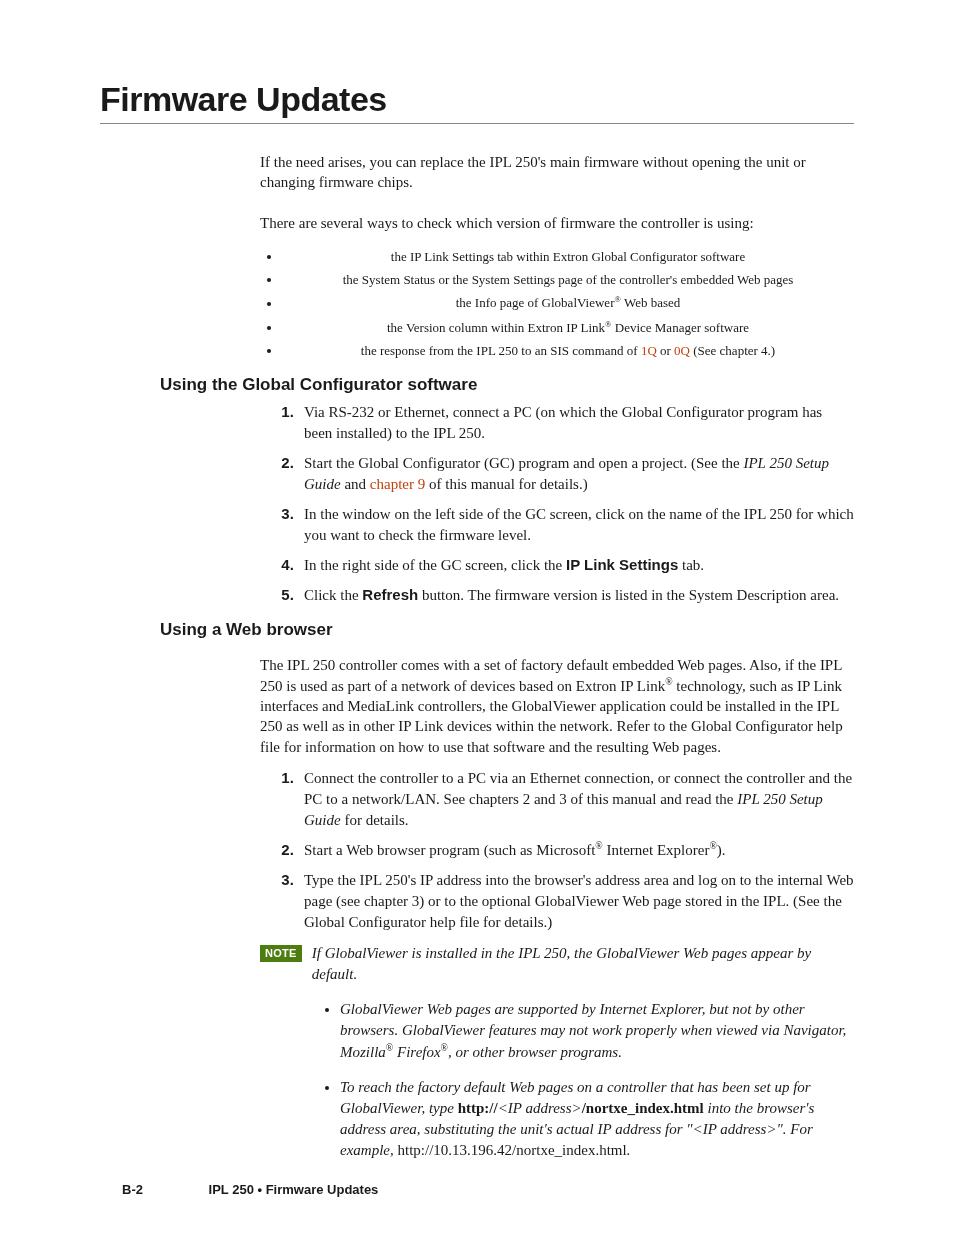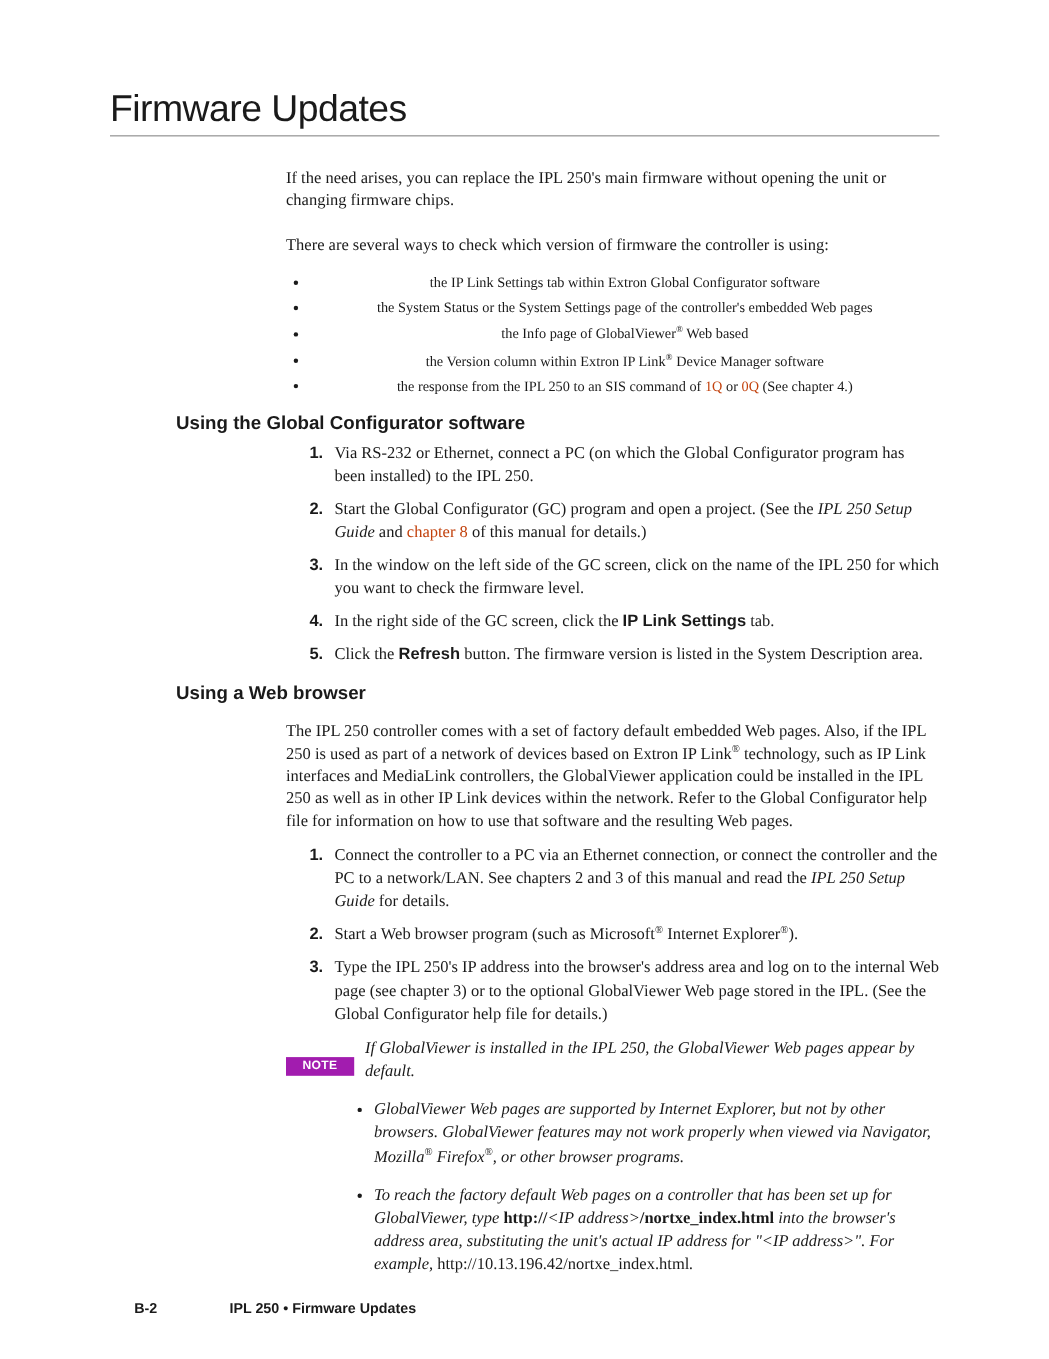--- a/index.html
+++ b/index.html
@@ -12,21 +12,21 @@
     height: 1235px;
     box-sizing: border-box;
     position: relative;
   }
   .page {
     padding: 80px 100px 0 100px;
     box-sizing: border-box;
   }
   h1 {
     font-family: "Trebuchet MS", "Verdana", sans-serif;
-    font-weight: 400;
+    font-weight: 700;
     font-size: 34px;
     margin: 0 0 4px 0;
     letter-spacing: -0.5px;
   }
   .divider {
     border: 0;
     border-top: 1.5px solid #888;
     margin: 4px 0 28px 0;
   }
   .intro {
@@ -86,28 +86,28 @@
     font-weight: 800;
   }
   .note-row {
     display: flex;
     align-items: flex-start;
     margin-left: 160px;
     font-size: 15px;
     line-height: 1.4;
   }
   .note-badge {
-    background: #a21caf;
+    background: #4d7c0f;
     color: #fff;
     font-family: "Trebuchet MS", "Verdana", sans-serif;
     font-weight: 700;
     font-size: 11px;
-    padding: 1px 15px;
+    padding: 1px 5px;
     margin-right: 10px;
-    margin-top: 18px;
+    margin-top: 2px;
     white-space: nowrap;
     letter-spacing: 0.3px;
   }
   .note-body { font-style: italic; flex: 1; }
   ul.sub-notes {
     margin: 14px 0 0 218px;
     padding-left: 22px;
     font-size: 15px;
     line-height: 1.4;
   }
@@ -140,21 +140,21 @@
     <li>the IP Link Settings tab within Extron Global Configurator software</li>
     <li>the System Status or the System Settings page of the controller's embedded Web pages</li>
     <li><span>the Info page of GlobalViewer</span><span class="sup">®</span><span> Web based</span></li>
     <li><span>the Version column within Extron IP Link</span><span class="sup">®</span><span> Device Manager software</span></li>
     <li><span>the response from the IPL 250 to an SIS command of </span><span class="link">1Q</span><span> or </span><span class="link">0Q</span><span>  (See chapter 4.)</span></li>
   </ul>
 
   <h3>Using the Global Configurator software</h3>
   <ol class="steps">
     <li>Via RS-232 or Ethernet, connect a PC (on which the Global Configurator program has been installed) to the IPL 250.</li>
-    <li><span>Start the Global Configurator (GC) program and open a project.  (See the </span><span class="italic">IPL 250 Setup Guide</span><span> and </span><span class="link">chapter 8</span><span> of this manual for details.)</span></li>
+    <li><span>Start the Global Configurator (GC) program and open a project.  (See the </span><span class="italic">IPL 250 Setup Guide</span><span> and </span><span class="link">chapter 9</span><span> of this manual for details.)</span></li>
     <li>In the window on the left side of the GC screen, click on the name of the IPL 250 for which you want to check the firmware level.</li>
     <li><span>In the right side of the GC screen, click the </span><span class="bold-sans">IP Link Settings</span><span> tab.</span></li>
     <li><span>Click the </span><span class="bold-sans">Refresh</span><span> button.  The firmware version is listed in the System Description area.</span></li>
   </ol>
 
   <h3>Using a Web browser</h3>
   <p class="para"><span>The IPL 250 controller comes with a set of factory default embedded Web pages.  Also, if the IPL 250 is used as part of a network of devices based on Extron IP Link</span><span class="sup">®</span><span> technology, such as IP Link interfaces and MediaLink controllers, the GlobalViewer application could be installed in the IPL 250 as well as in other IP Link devices within the network.  Refer to the Global Configurator help file for information on how to use that software and the resulting Web pages.</span></p>
 
   <ol class="steps">
     <li><span>Connect the controller to a PC via an Ethernet connection, or connect the controller and the PC to a network/LAN.  See chapters 2 and 3 of this manual and read the </span><span class="italic">IPL 250 Setup Guide</span><span> for details.</span></li>

